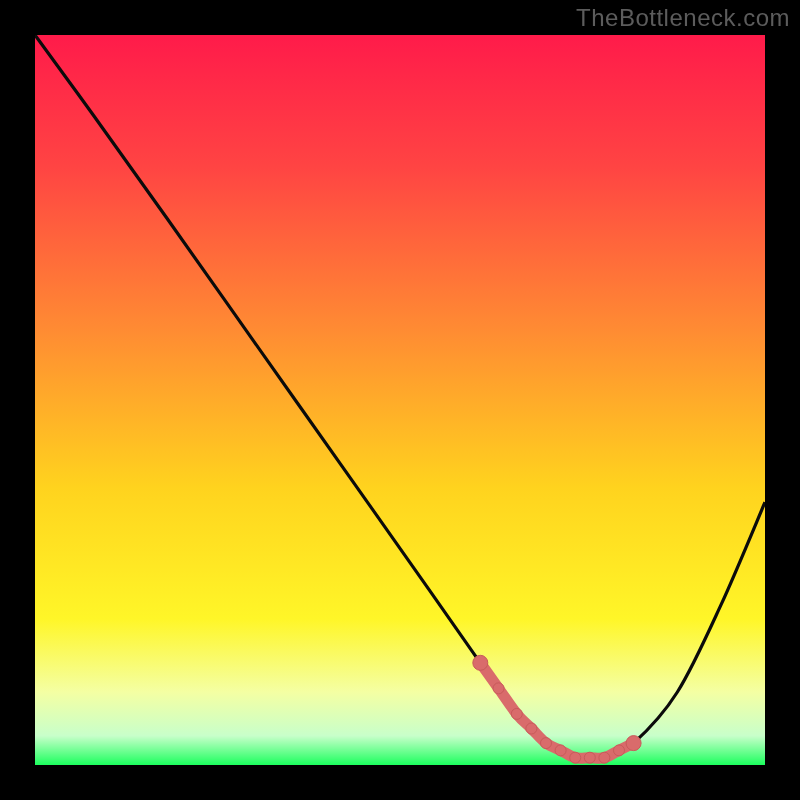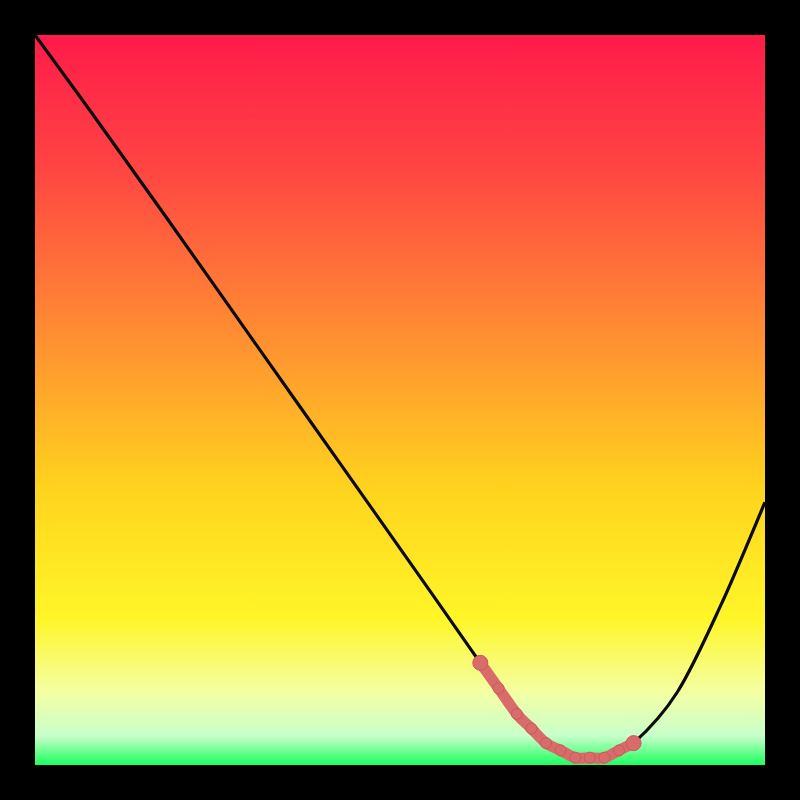--- a/index.html
+++ b/index.html
@@ -34,20 +34,21 @@
     top: 0;
     width: 730px;
     height: 730px;
   }
 </style>
 </head>
 <body>
 
 <div class="frame">
 
+  <div class="watermark">TheBottleneck.com</div>
 
   <div class="plot-area">
 
     <svg class="gradient" viewBox="0 0 730 730" preserveAspectRatio="none">
       <defs>
         <linearGradient id="bgGrad" x1="0" y1="0" x2="0" y2="1">
             <stop offset="0%" stop-color="#ff1b4a"></stop>
             <stop offset="18%" stop-color="#ff4443"></stop>
             <stop offset="40%" stop-color="#ff8a33"></stop>
             <stop offset="62%" stop-color="#ffd31e"></stop>

